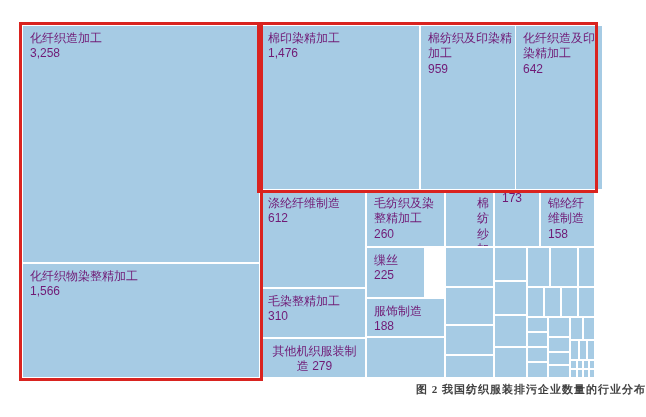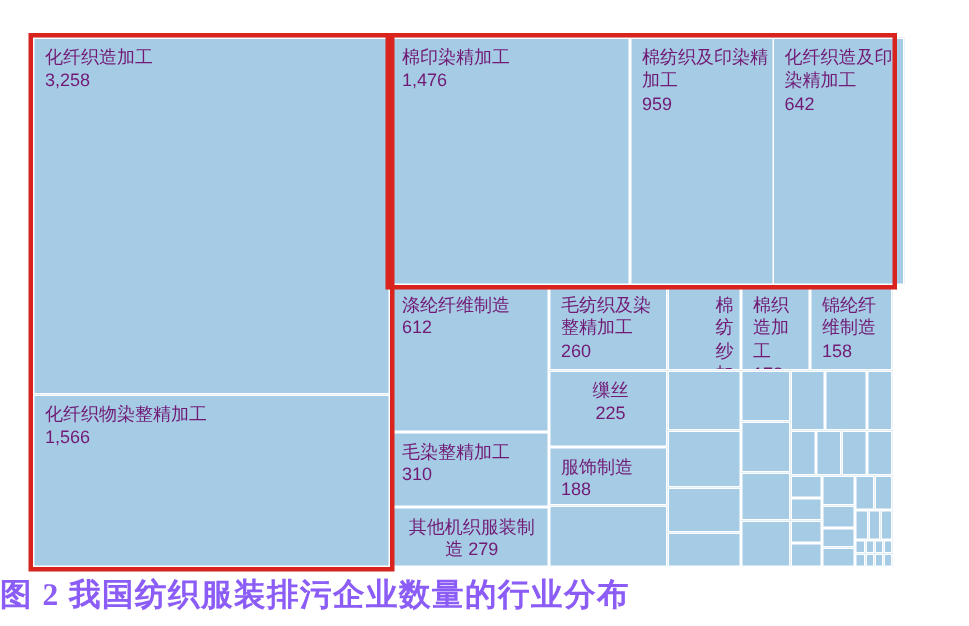--- a/index.html
+++ b/index.html
@@ -32,25 +32,25 @@
     border: 3px solid #d9231f;
     background: transparent;
     pointer-events: none;
     z-index: 5;
   }
   .caption {
     position: absolute;
     left: 0;
     top: 382px;
     width: 100%;
-    text-align: left;
+    text-align: right;
     font-family: "Liberation Serif", serif;
     font-weight: bold;
-    font-size: 21px;
-    color: #8b5cf6;
+    font-size: 11px;
+    color: #404040;
     letter-spacing: 1px;
   }
 </style>
 </head>
 <body>
 
 <div class="stage">
 
   <div class="cell" style="left:22px;top:25px;width:238px;height:238px;">
     <span class="lbl">化纤织造加工</span>
@@ -81,34 +81,33 @@
     <span class="val">310</span>
   </div>
   <div class="cell vinline" style="left:260px;top:338px;width:106px;height:40px;text-align:center;">
     <span class="lbl">其他机织服装制造</span>
     <span class="val">279</span>
   </div>
   <div class="cell" style="left:366px;top:190px;width:79px;height:57px;">
     <span class="lbl">毛纺织及染整精加工</span>
     <span class="val">260</span>
   </div>
-  <div class="cell" style="left:366px;top:247px;width:79px;height:51px;text-align:center;">
+  <div class="cell" style="left:366px;top:247px;width:59px;height:51px;">
     <span class="lbl">缫丝</span>
     <span class="val">225</span>
   </div>
   <div class="cell" style="left:366px;top:298px;width:79px;height:39px;">
     <span class="lbl">服饰制造</span>
     <span class="val">188</span>
   </div>
   <div class="cell" style="left:445px;top:190px;width:49px;height:57px;padding-left:24px;">
     <span class="lbl">棉纺纱加工</span>
     <span class="val">183</span>
   </div>
   <div class="cell" style="left:494px;top:190px;width:46px;height:57px;">
-    <span class="lbl">棉织造加工</span>
     <span class="val">173</span>
   </div>
   <div class="cell" style="left:540px;top:190px;width:55px;height:57px;">
     <span class="lbl">锦纶纤维制造</span>
     <span class="val">158</span>
   </div>
 
   <div class="cell" style="left:366px;top:337px;width:79px;height:41px;"></div>
   <div class="cell" style="left:445px;top:247px;width:49px;height:40px;"></div>
   <div class="cell" style="left:445px;top:287px;width:49px;height:38px;"></div>

